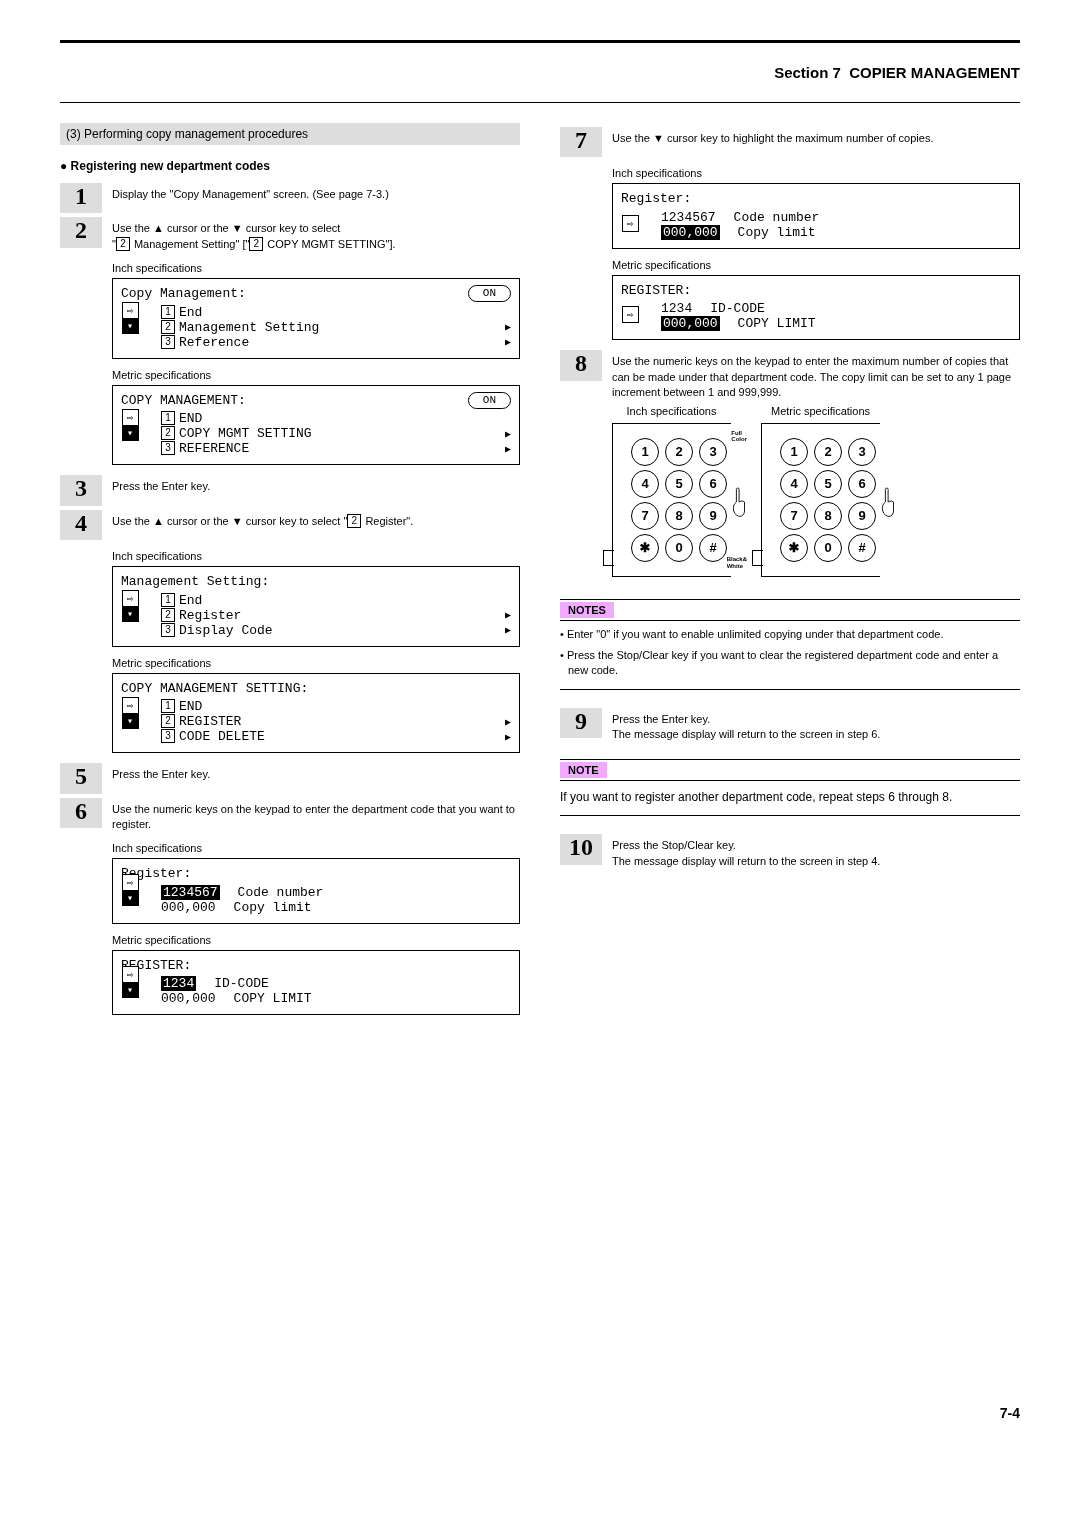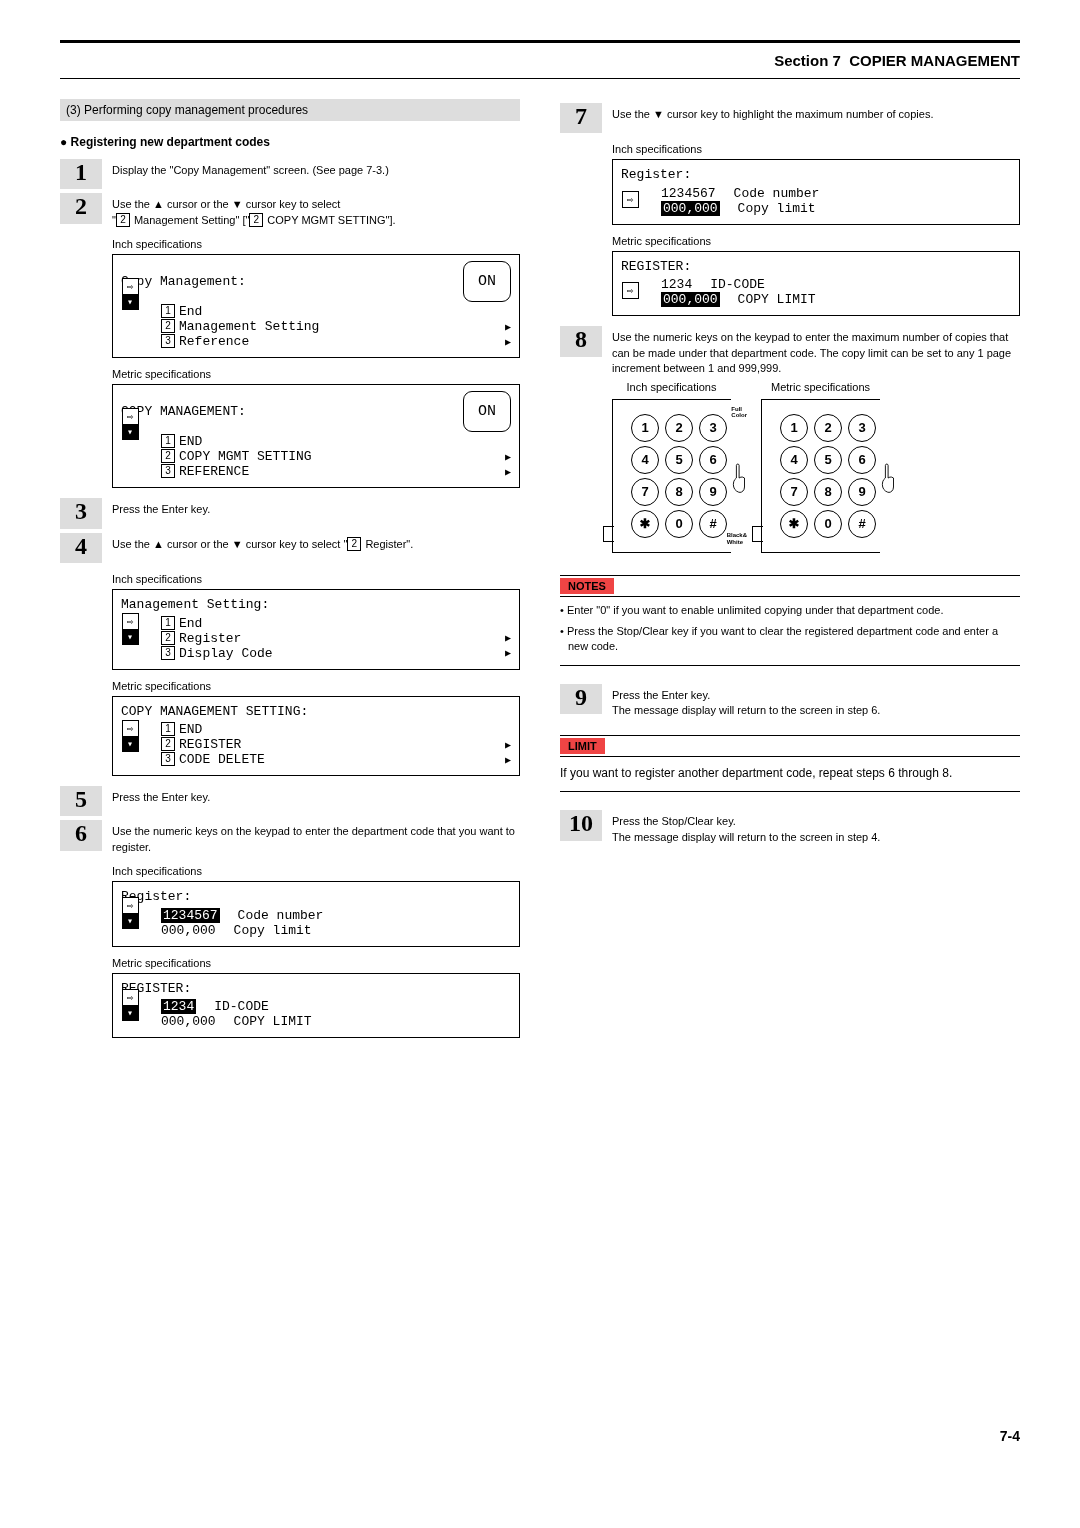--- a/index.html
+++ b/index.html
@@ -14,21 +14,21 @@
   .header-line {
     border-top: 3px solid #000;
     border-bottom: 1px solid #000;
     padding: 1px 0;
     text-align: right;
     margin-bottom: 20px;
   }
   .header-inner {
     font-weight: bold;
     font-size: 15px;
-    padding: 8px 0;
+    padding: 20px 0;
   }
   .cols {
     display: flex;
     gap: 40px;
   }
   .col-left, .col-right {
     flex: 1;
     min-width: 0;
   }
   .grey-bar {
@@ -116,38 +116,38 @@
     margin-right: 4px;
     background:#fff;
     color:#000;
     font-family: Arial, sans-serif;
     vertical-align: 1px;
   }
   .tri-right { font-size: 10px; }
   .pill {
     border: 1px solid #000;
     border-radius: 9px;
-    padding: 12px 14px;
-    font-size: 15px;
+    padding: 0px 14px;
+    font-size: 11px;
     height:15px;
     line-height:15px;
     display:inline-block;
   }
   .inv {
     background: #000;
     color: #fff;
     padding: 0 2px;
   }
   .notes-hdr {
     border-top: 1px solid #000;
     border-bottom: 1px solid #000;
     padding: 2px 0;
   }
   .notes-inner {
-    background: #ef4444;
+    background: #f0abfc;
     display: inline-block;
     padding: 2px 8px;
     font-weight: bold;
     font-size: 11px;
   }
   .notes-end { border-top:1px solid #000; margin-top:10px; margin-bottom:18px; }
   .bullet { padding-left: 8px; text-indent: -8px; line-height:1.4; font-size:11px; margin-top:6px; }
   .bullet::before { content: "• "; }
   .pagefoot {
     text-align: right;
@@ -477,21 +477,21 @@
 
     <div class="step">
       <div class="step-num">9</div>
       <div class="step-body">
         <span>Press the Enter key.</span><br>
         <span>The message display will return to the screen in step 6.</span>
       </div>
     </div>
 
     <div style="height:12px;"></div>
-    <div class="notes-hdr"><span class="notes-inner">LIMIT</span></div>
+    <div class="notes-hdr"><span class="notes-inner">NOTE</span></div>
     <div style="font-size:12px; line-height:1.4; margin-top:8px;">If you want to register another department code, repeat steps 6 through 8.</div>
     <div class="notes-end"></div>
 
     <div class="step">
       <div class="step-num">10</div>
       <div class="step-body">
         <span>Press the Stop/Clear key.</span><br>
         <span>The message display will return to the screen in step 4.</span>
       </div>
     </div>

